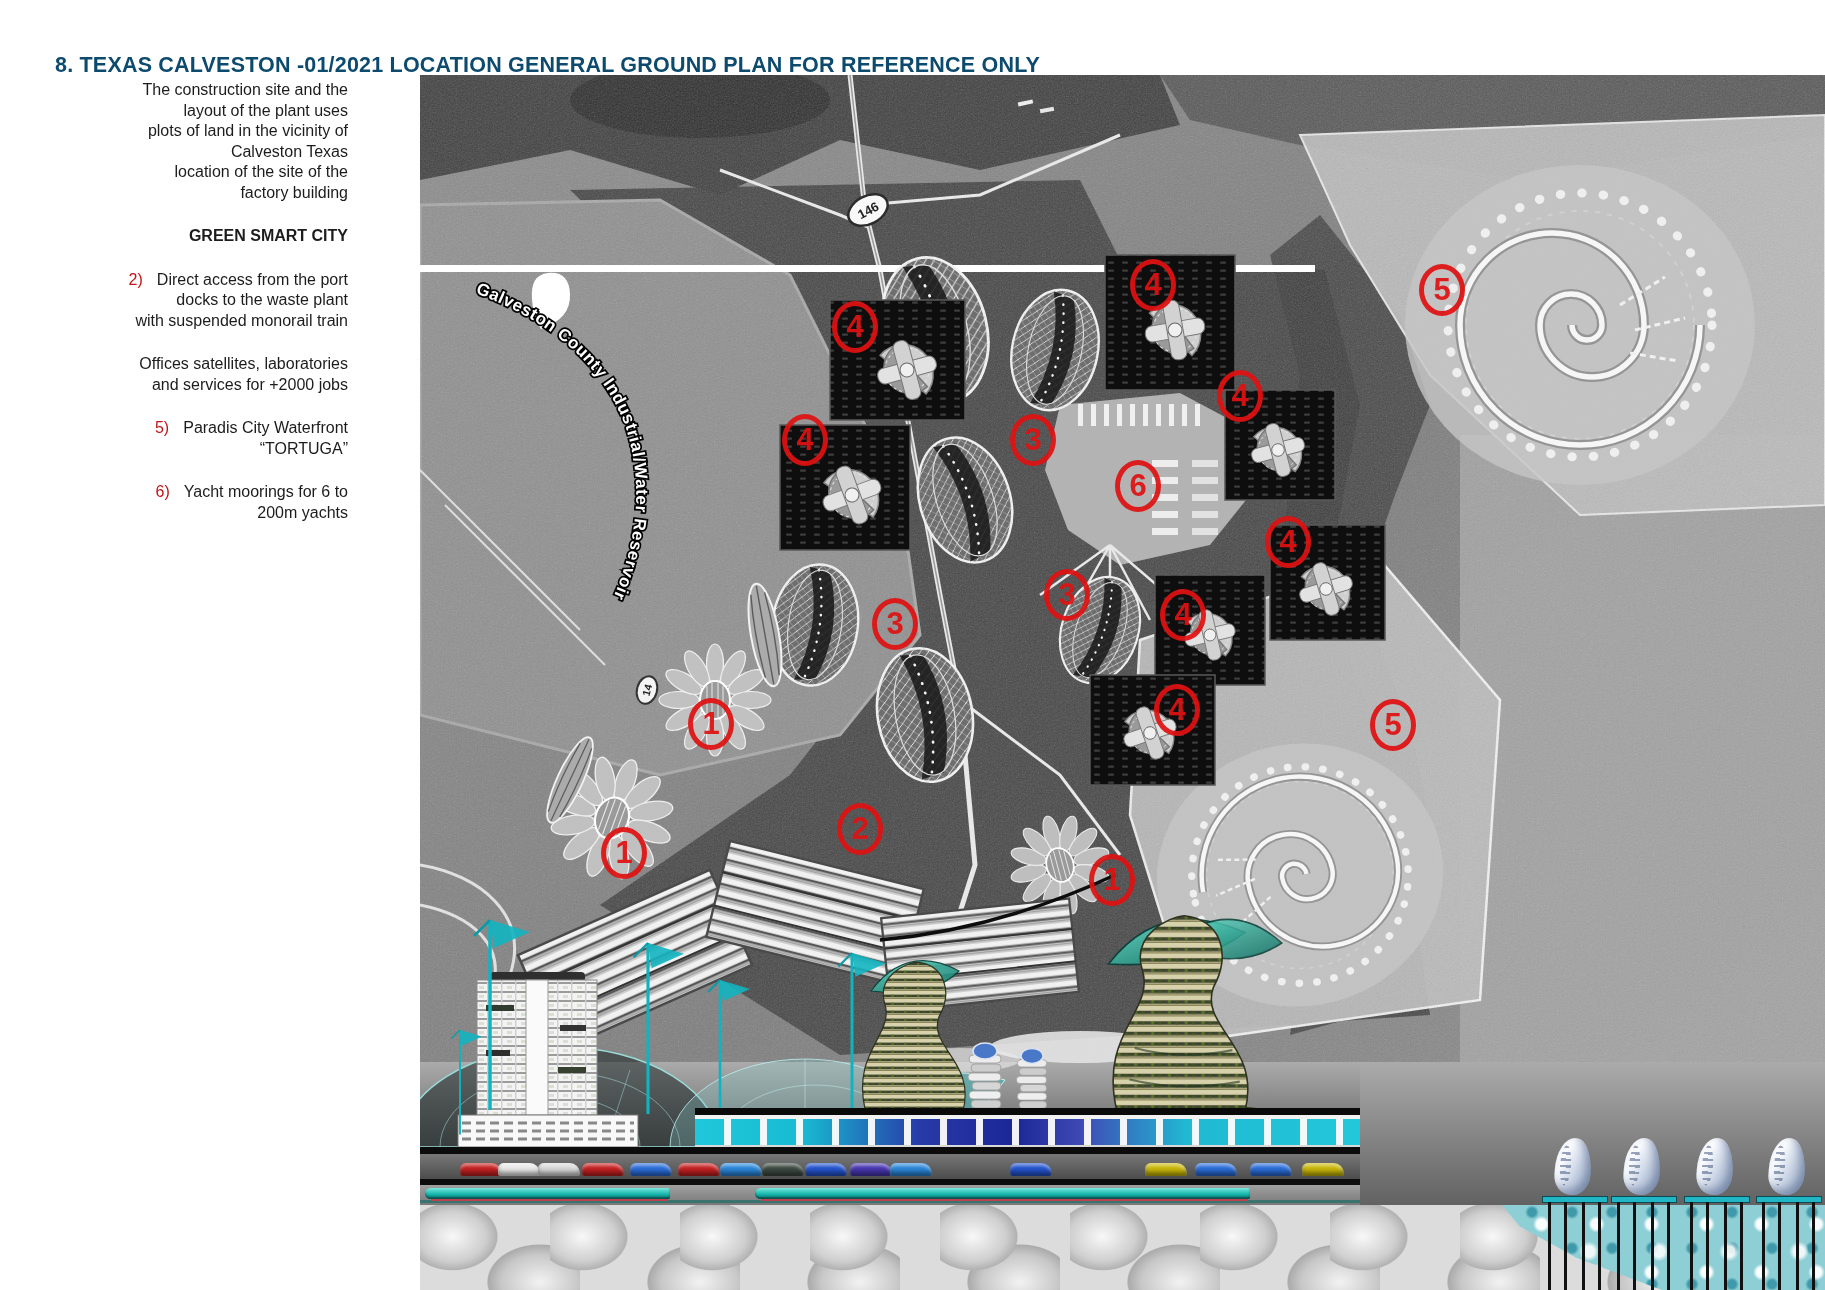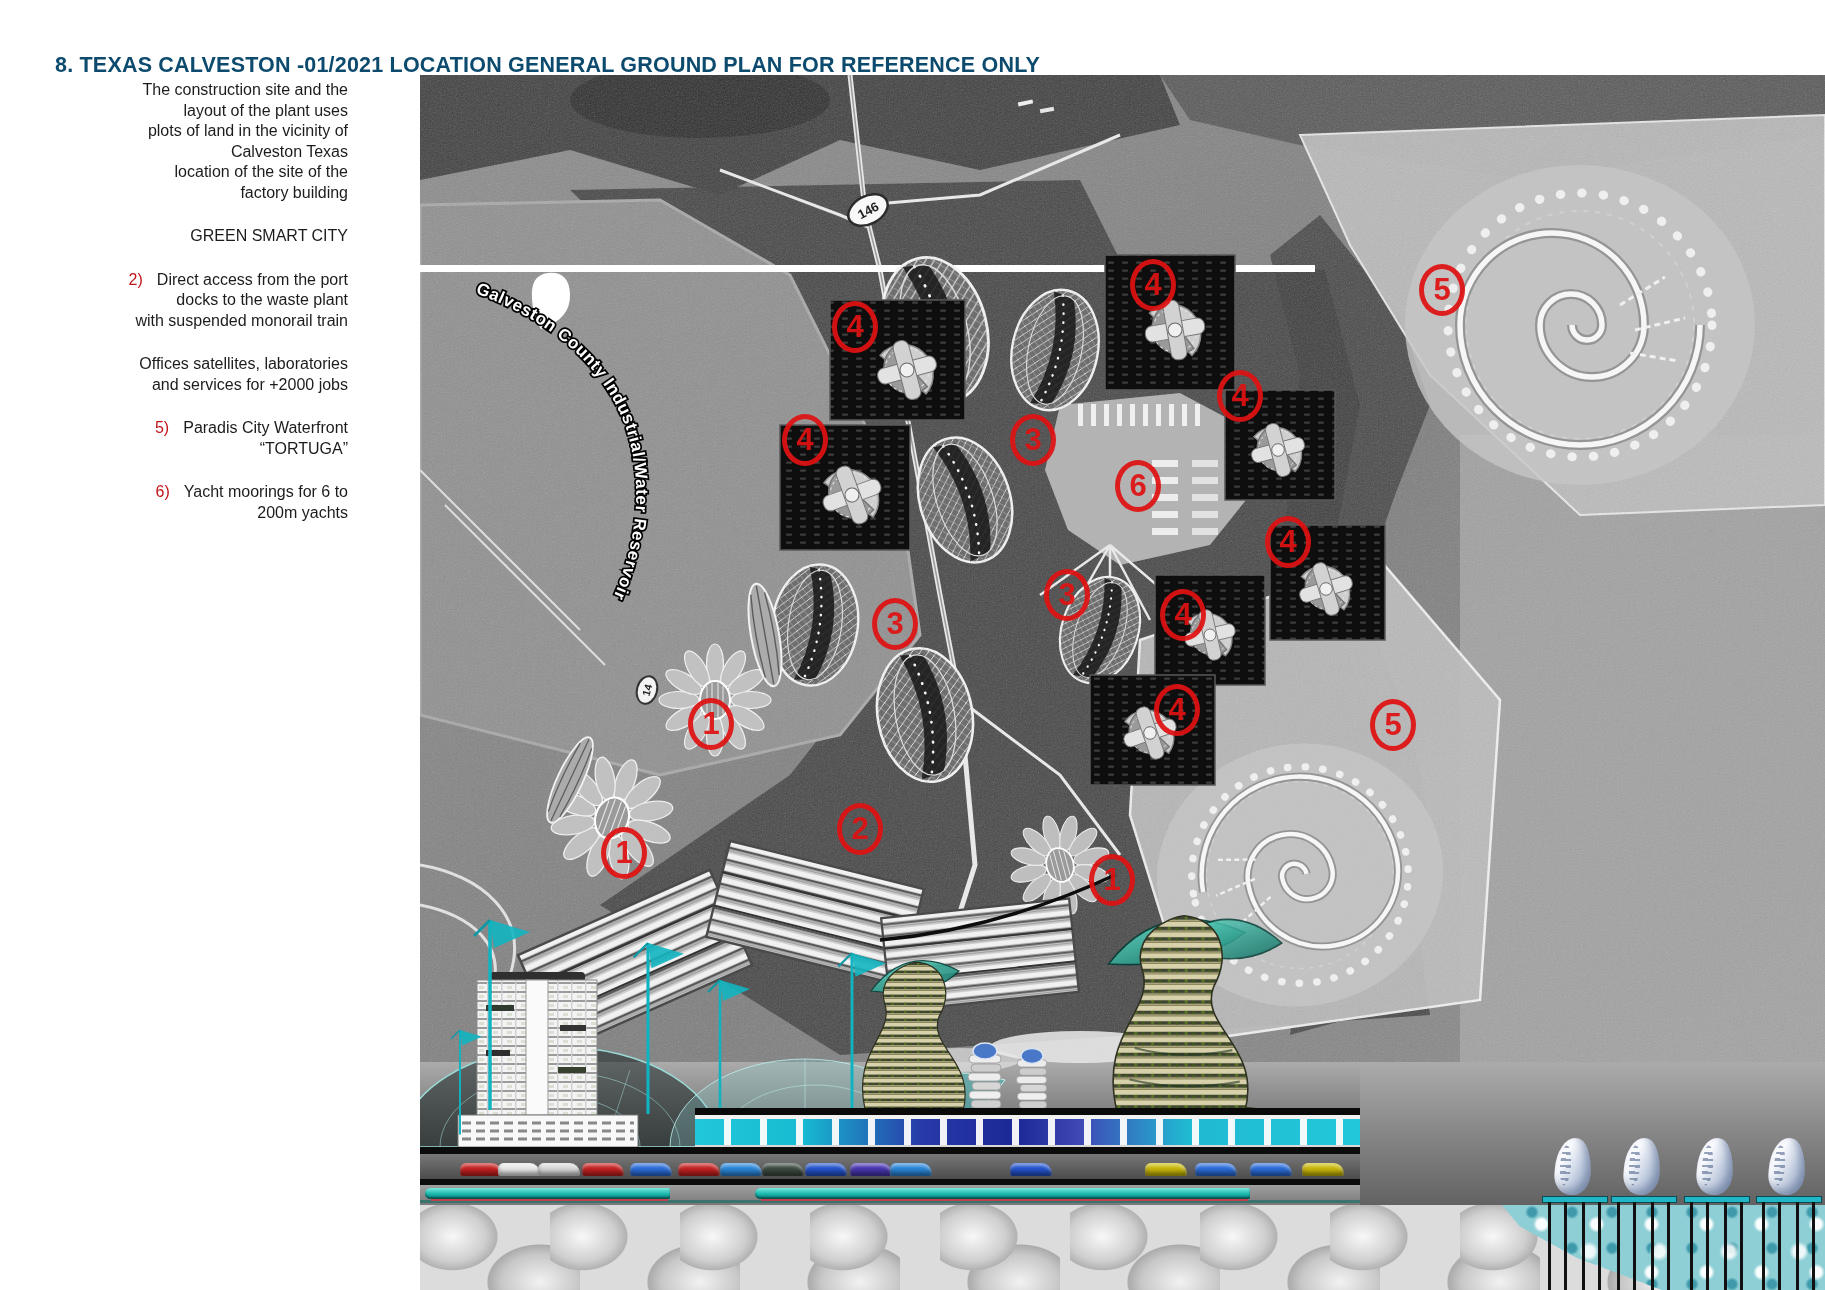--- a/index.html
+++ b/index.html
@@ -9,21 +9,21 @@
   html,body{margin:0;padding:0;background:#fff;}
   .page{position:relative;width:1825px;height:1290px;background:#fff;overflow:hidden;
         font-family:"Liberation Sans",sans-serif;color:#1c1c1c;}
   .title{position:absolute;left:55px;top:53px;width:1500px;font-size:21.5px;font-weight:bold;
          letter-spacing:.2px;color:#0c4a6e;}
   
   .sidebar{position:absolute;left:58px;top:80px;width:290px;text-align:right;
            font-size:16px;line-height:20.5px;}
   .sb-block{margin-bottom:23px;white-space:pre-line;}
   .sb-num{color:var(--sidebar_red);margin-right:14px;}
-  .sb-head{font-weight:normal;display:block;}
+  .sb-head{font-weight:bold;display:block;}
   .sb-num:empty,.sb-head:empty{display:none;}
   
   .map{position:absolute;left:420px;top:75px;width:1405px;height:1215px;overflow:hidden;background:#888;}
   .map svg.base{position:absolute;left:0;top:0;}
   
   .marker{position:absolute;width:46px;height:52px;border:5px solid var(--marker_red);
           border-radius:50%;box-sizing:border-box;transform:translate(-50%,-50%);
           display:flex;align-items:center;justify-content:center;
           color:var(--marker_red);font-size:31px;font-weight:bold;opacity:.93;}
   

